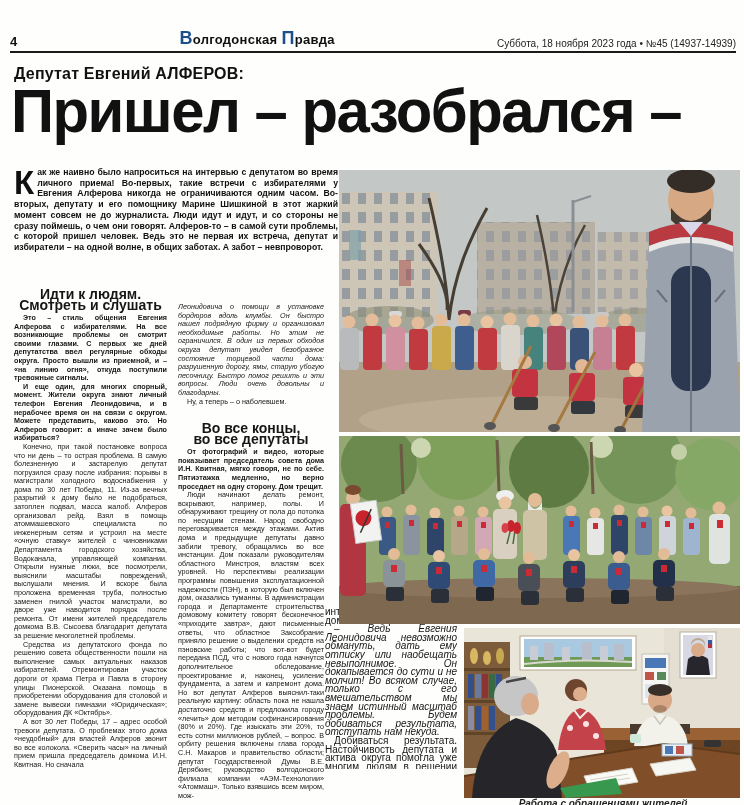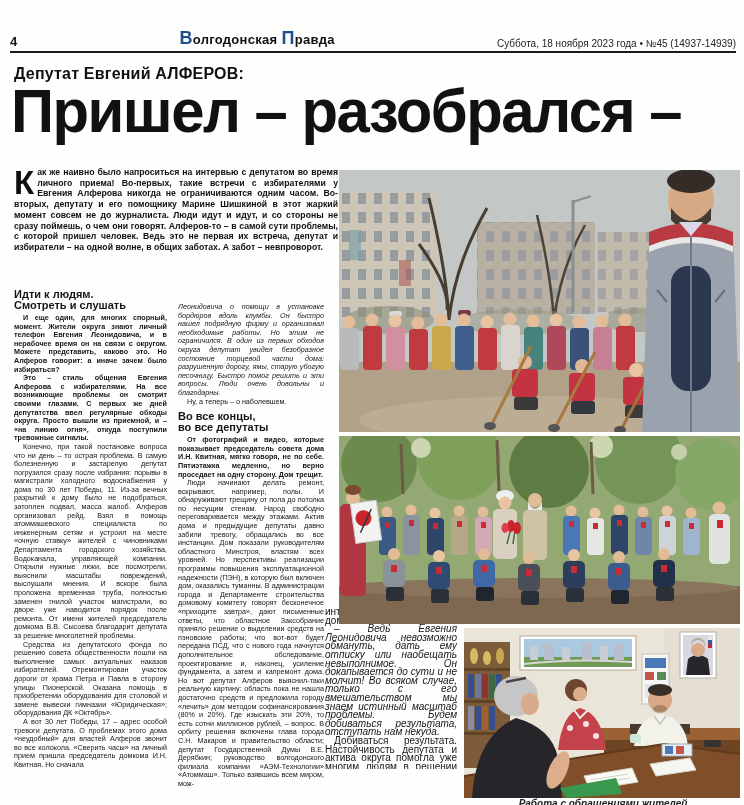--- a/index.html
+++ b/index.html
@@ -29,22 +29,22 @@
   .col { position:absolute; top:287px; height:518px; overflow:hidden; font-size:7.2px; line-height:8.6px;
     text-align:justify; color:#161616; }
   .col-1 { left:14px;  width:153px; }
   .col-2 { left:178px; width:146px; }
   .col-3 { position:absolute; left:325px; top:592px; width:132px; height:177px; overflow:hidden;
     font-size:10px; line-height:8.6px; text-align:justify; color:#161616; }
   .col p, .col-3 p { text-indent:9px; }
   .b { font-weight:bold; }
   .i { font-style:italic; }
   .noind { text-indent:0 !important;margin-top:16px; }
-  .subhead { font-weight:bold; font-size:11px; line-height:11px; text-align:left; text-indent:0; margin:2px 0 3px; }
-  .subhead.mid { margin-top:5px; }
+  .subhead { font-weight:bold; font-size:14px; line-height:11px; text-align:center; text-indent:0; margin:2px 0 3px; }
+  .subhead.mid { margin-top:17px; }
 
   
   .photo { position:absolute; overflow:hidden; background:#b8b8b0; }
   .photo svg { display:block; width:100%; height:100%; }
   .photo-1 { left:339px; top:170px; width:401px; height:262px; }
   .photo-2 { left:339px; top:436px; width:401px; height:188px; }
   .photo-3 { left:464px; top:628px; width:276px; height:170px; }
   .photo3-caption { position:absolute; left:468px; top:798px; width:270px; text-align:center;
     font-size:10px; font-weight:bold; font-style:italic; color:#222; }
 </style>
@@ -64,22 +64,22 @@
 
   <div class="lede">
     <span class="dropcap">К</span><span>ак же наивно было напроситься на интервью с депутатом во время личного приема! Во-первых, такие встречи с избирателями у Евгения Алферова никогда не ограничиваются одним часом. Во-вторых, депутату и его помощнику Марине Шишкиной в этот жаркий момент совсем не до журналиста. Люди идут и идут, и со стороны не сразу поймешь, о чем они говорят. Алферов-то – в самой сути проблемы, с которой пришел человек. Ведь это не первая их встреча, депутат и избиратели – на одной волне, в общих заботах. А забот – невпроворот.</span>
   </div>
 
   <div class="col col-1">
     <div class="subhead">
       <div>Идти к людям.</div>
       <div>Смотреть и слушать</div>
     </div>
+    <p class="b">Это – стиль общения Евгения Алферова с избирателями. На все возникающие проблемы он смотрит своими глазами. С первых же дней депутатства ввел регулярные обходы округа. Просто вышли из приемной, и – «на линию огня», откуда поступили тревожные сигналы.</p>
     <p class="b">И еще один, для многих спорный, момент. Жители округа знают личный телефон Евгения Леонидовича, и в нерабочее время он на связи с округом. Можете представить, каково это. Но Алферов говорит: а иначе зачем было избираться?</p>
-    <p class="b">Это – стиль общения Евгения Алферова с избирателями. На все возникающие проблемы он смотрит своими глазами. С первых же дней депутатства ввел регулярные обходы округа. Просто вышли из приемной, и – «на линию огня», откуда поступили тревожные сигналы.</p>
     <p>Конечно, при такой постановке вопроса что ни день – то острая проблема. В самую болезненную и застарелую депутат погрузился сразу после избрания: порывы в магистрали холодного водоснабжения у дома по 30 лет Победы, 11. Из-за вечных разрытий к дому было не подобраться, затоплен подвал, масса жалоб. Алферов организовал рейд. Взял в помощь атоммашевского специалиста по инженерным сетям и устроил на месте «очную ставку» жителей с чиновниками Департамента городского хозяйства, Водоканала, управляющей компании. Открыли нужные люки, все посмотрели, выяснили масштабы повреждений, выслушали мнения. И вскоре была проложена временная труба, полностью заменен гнилой участок магистрали, во дворе уже наводится порядок после ремонта. От имени жителей председатель домкома В.В. Сысоева благодарит депутата за решение многолетней проблемы.</p>
     <p>Средства из депутатского фонда по решению совета общественности пошли на выполнение самых актуальных наказов избирателей. Отремонтирован участок дороги от храма Петра и Павла в сторону улицы Пионерской. Оказана помощь в приобретении оборудования для столовой и замене вывески гимназии «Юридическая»; оборудования ДК «Октябрь».</p>
     <p>А вот 30 лет Победы, 17 – адрес особой тревоги депутата. О проблемах этого дома «неудобный» для властей Алферов звонит во все колокола. «Сверить часы» на личный прием пришла председатель домкома И.Н. Квитная. Но сначала</p>
   </div>
 
   <div class="col col-2">
     <p class="i noind">Леонидовича о помощи в установке бордюров вдоль клумбы. Он быстро нашел подрядную фирму и организовал необходимые работы. Но этим не ограничился. В один из первых обходов округа депутат увидел безобразное состояние торцевой части дома: разрушенную дорогу, ямы, старую убогую песочницу. Быстро помог решить и эти вопросы. Люди очень довольны и благодарны.</p>
     <p>Ну, а теперь – о наболевшем.</p>
     <div class="subhead mid">
       <div>Во все концы,</div>

